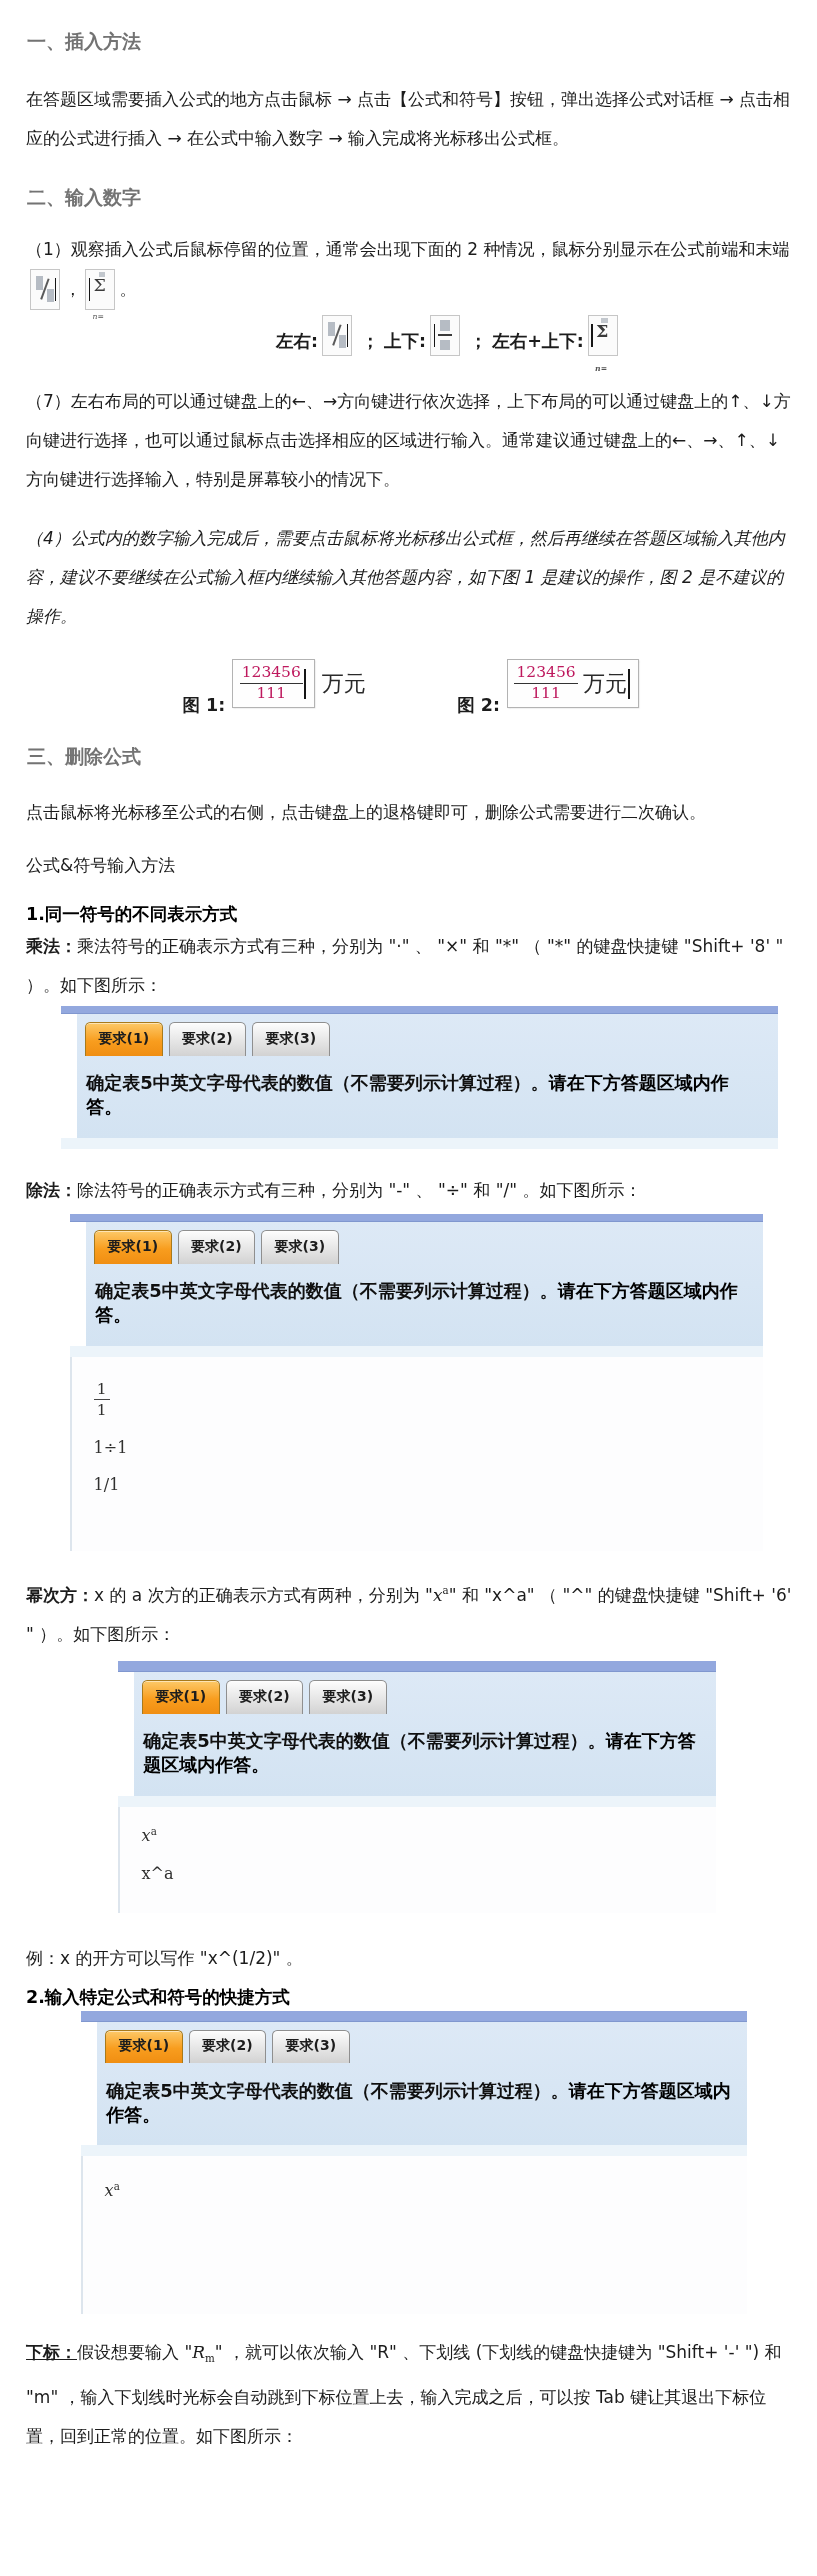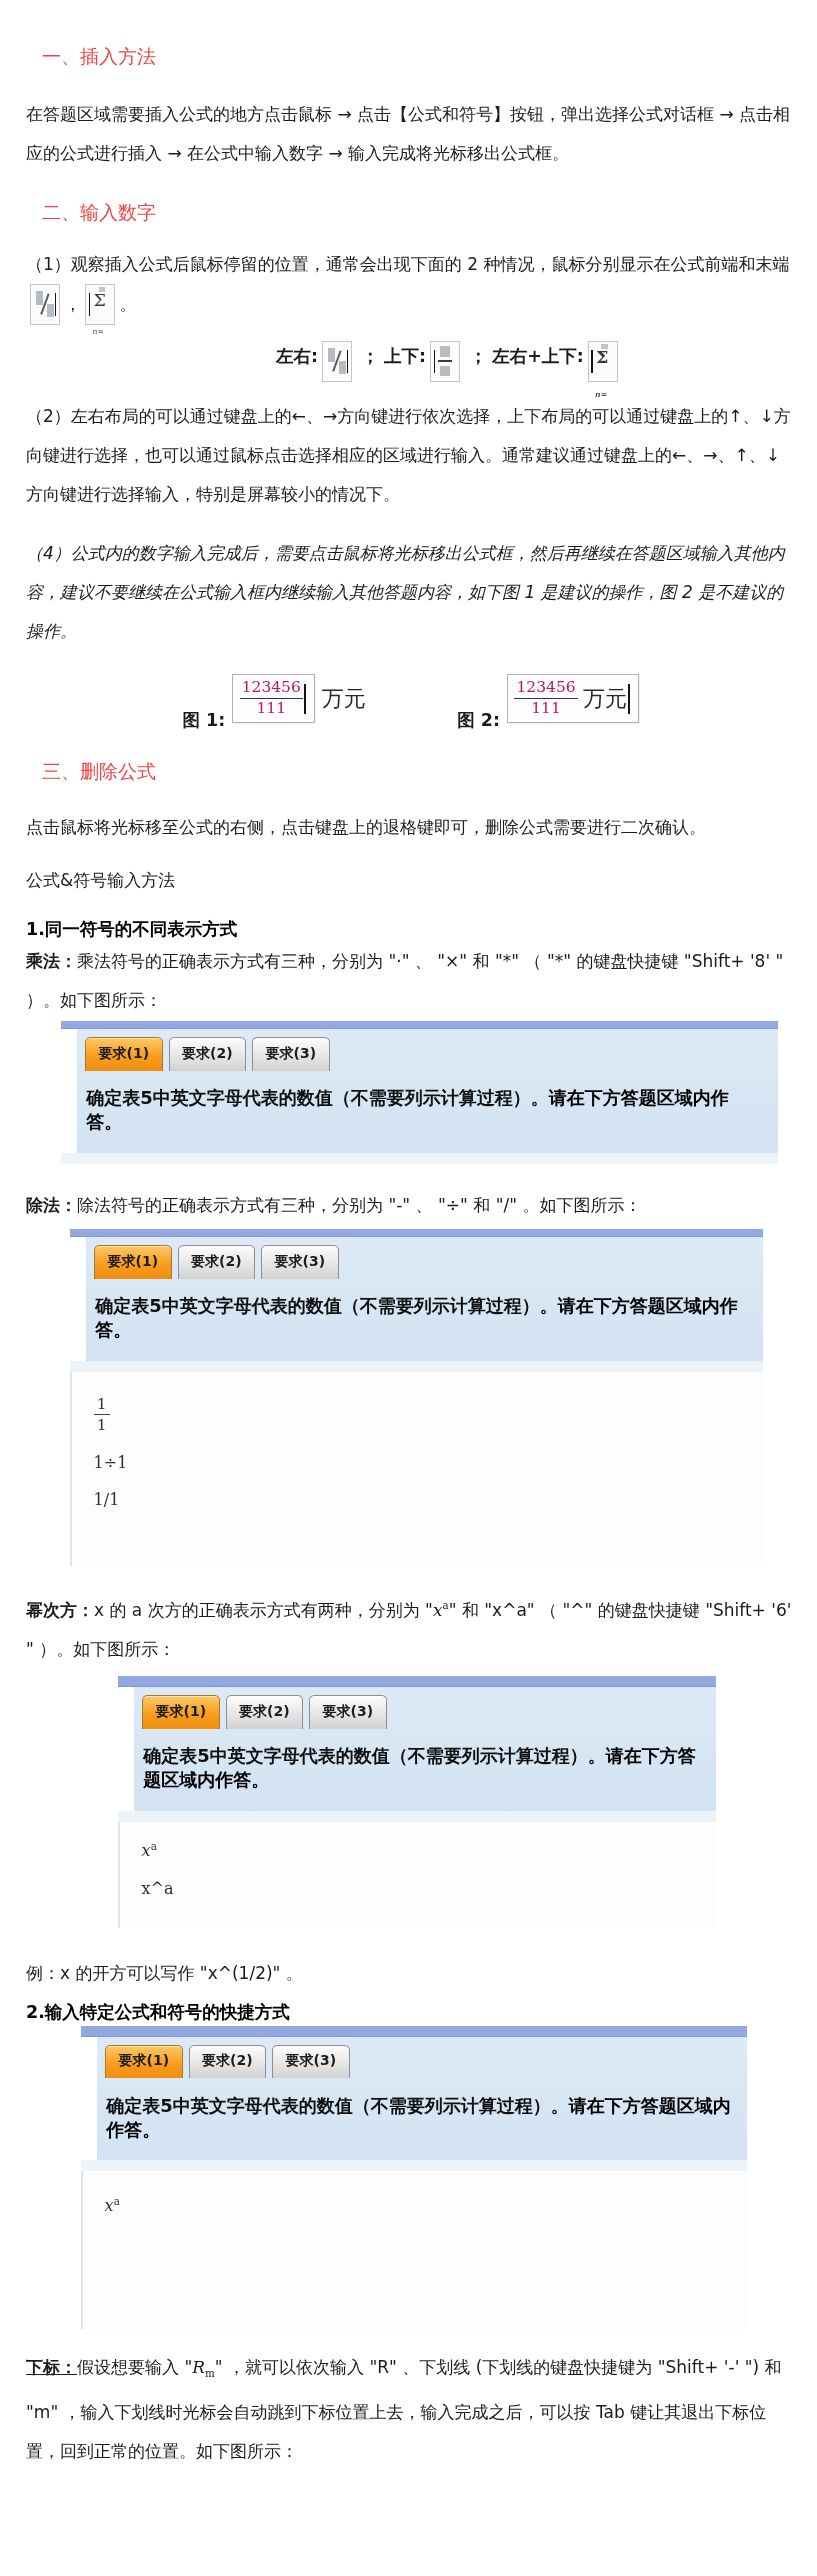--- a/index.html
+++ b/index.html
@@ -1,38 +1,38 @@
 <!DOCTYPE html>
 <html style="font-size:8.2px"><head>
 <meta charset="utf-8">
 <style>
   html,body{margin:0;padding:0;}
   body{
     width:818px;height:3021px;overflow:hidden;background:#ffffff;
     font-family:"DejaVu Sans","Liberation Sans",sans-serif;color:#1c1c1c;
   }
   .page{box-sizing:border-box;width:818px;height:3021px;padding:28px 23px 0 26px;}
-  .sec-head{font-size:19px;font-weight:normal;color:#ef4444;margin:16px;}
+  .sec-head{font-size:19px;font-weight:bold;color:#737373;margin:1px;}
   .sub-head{font-size:17.5px;font-weight:bold;color:#000;margin:0;}
   p.body{font-size:17px;line-height:39px;margin:0;color:#1c1c1c;}
   .lead{font-weight:bold;}
   .lead.ul{text-decoration:underline;}
 
   
   .micon{display:inline-block;position:relative;width:28px;height:39px;
     border:0.5px solid #c6c6c6;background:#fbfbfb;vertical-align:middle;margin:0 4.1px;}
   .micon .gb{position:absolute;background:#b6bcc4;}
   .micon .sl{position:absolute;left:13px;top:8.8px;width:1.5px;height:21.6px;background:#5a5a5a;transform:rotate(20deg);}
   .micon .cur{position:absolute;width:1.5px;background:#161616;}
   .micon .sig{position:absolute;left:7.2px;top:7.2px;font-family:"DejaVu Serif",serif;font-size:17.5px;color:#3a3a3a;line-height:1;}
   .micon .nsub{position:absolute;left:6.2px;top:27px;font-family:"DejaVu Serif",serif;font-style:italic;font-size:7.7px;color:#555;}
   .micon .tbar{position:absolute;left:12.4px;top:2.6px;width:6.7px;height:4.6px;background:#c2c7cd;}
 
   
-  .layoutrow{display:flex;align-items:flex-end;justify-content:center;padding-left:77px;
+  .layoutrow{display:flex;align-items:flex-start;justify-content:center;padding-left:77px;
     font-size:17.5px;font-weight:bold;margin:5.2px 0 0 0;line-height:52px;}
   .layoutrow .sep{font-weight:bold;margin:0 5.2px;}
 
   
   .figrow{display:flex;align-items:center;justify-content:center;gap:7.2px;margin-top:14.4px;height:67px;}
   .figlabel{font-size:17.5px;font-weight:bold;align-self:flex-end;}
   .figbox{border:0.5px solid #b3b3b3;background:#fefefe;box-shadow:0.5px 0.5px 1.5px rgba(0,0,0,.18);
     padding:4.1px 6.2px;display:inline-flex;align-items:center;}
   .frac{display:inline-block;text-align:center;font-family:"DejaVu Serif",serif;font-size:15.5px;color:#be185d;line-height:1.15;}
   .frac .num{display:block;padding:0 2.1px 1.5px;border-bottom:1.5px double #333;}
@@ -98,21 +98,21 @@
     <span class="sep">；</span>
     <span>左右+上下:</span>
     <span class="micon">
         <span class="cur" style="left:2.6px;top:8.8px;height:23px;"></span>
         <span class="tbar"></span>
         <span class="sig">Σ</span>
         <span class="nsub">n=</span>
       </span>
   </div>
 
-  <p class="body" style="margin-top:15.5px;">（2）左右布局的可以通过键盘上的←、→方向键进行依次选择，上下布局的可以通过键盘上的↑、↓方向键进行选择，也可以通过鼠标点击选择相应的区域进行输入。通常建议通过键盘上的←、→、↑、↓方向键进行选择输入，特别是屏幕较小的情况下。</p>
+  <p class="body" style="margin-top:15.5px;">（7）左右布局的可以通过键盘上的←、→方向键进行依次选择，上下布局的可以通过键盘上的↑、↓方向键进行选择，也可以通过鼠标点击选择相应的区域进行输入。通常建议通过键盘上的←、→、↑、↓方向键进行选择输入，特别是屏幕较小的情况下。</p>
 
   <p class="body" style="margin-top:19.6px;font-style:italic;">（4）公式内的数字输入完成后，需要点击鼠标将光标移出公式框，然后再继续在答题区域输入其他内容，建议不要继续在公式输入框内继续输入其他答题内容，如下图 1 是建议的操作，图 2 是不建议的操作。</p>
 
   <div class="figrow">
     <span class="figlabel">图 1:</span>
     <span class="figbox">
       <span class="frac">
           <span class="num">123456</span>
           <span class="den">111</span>
         </span>

